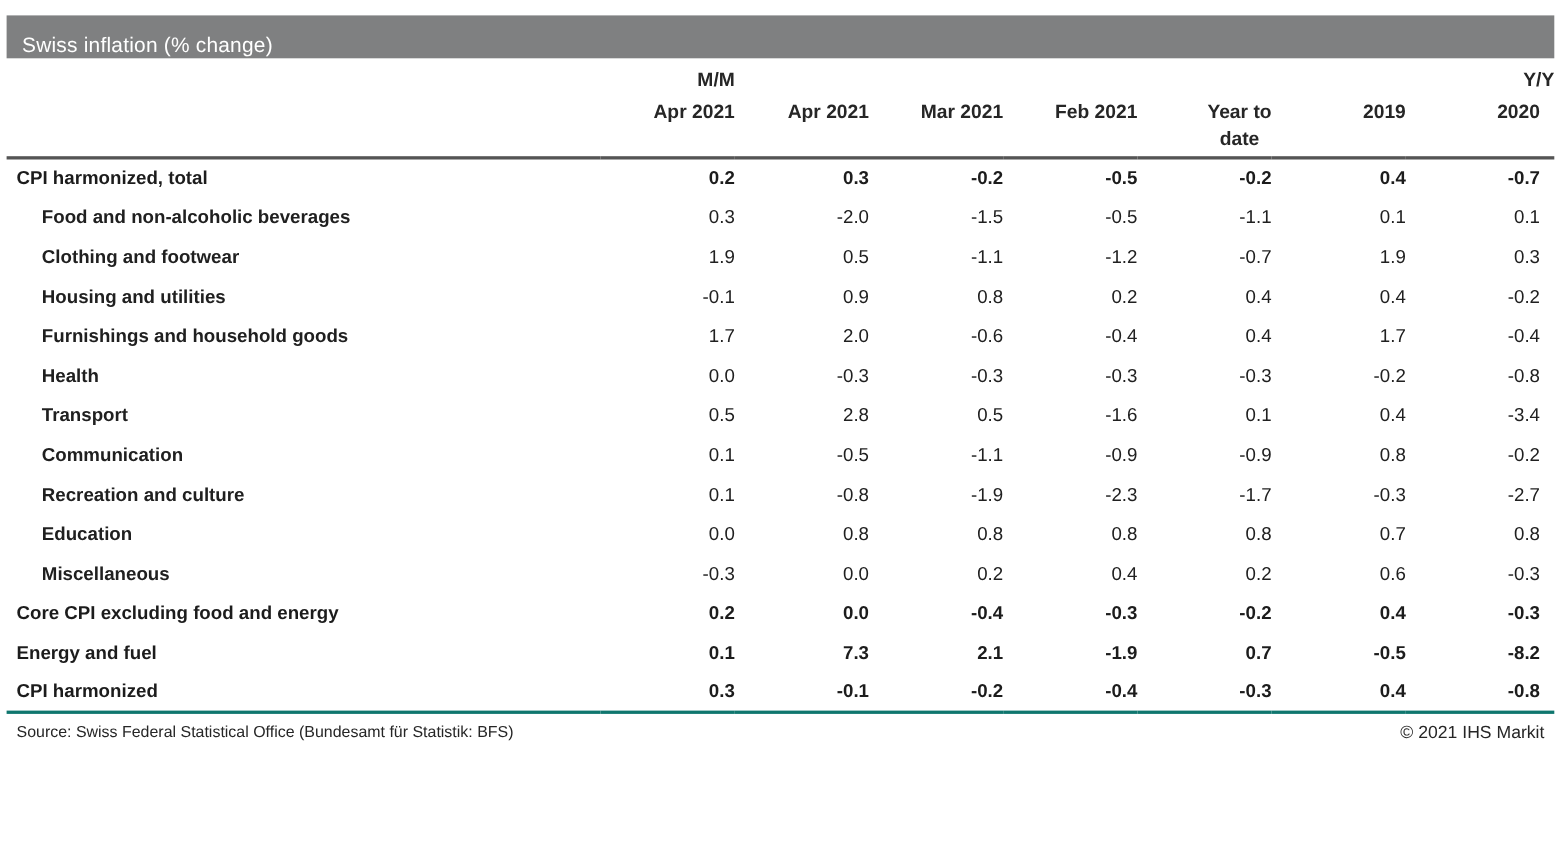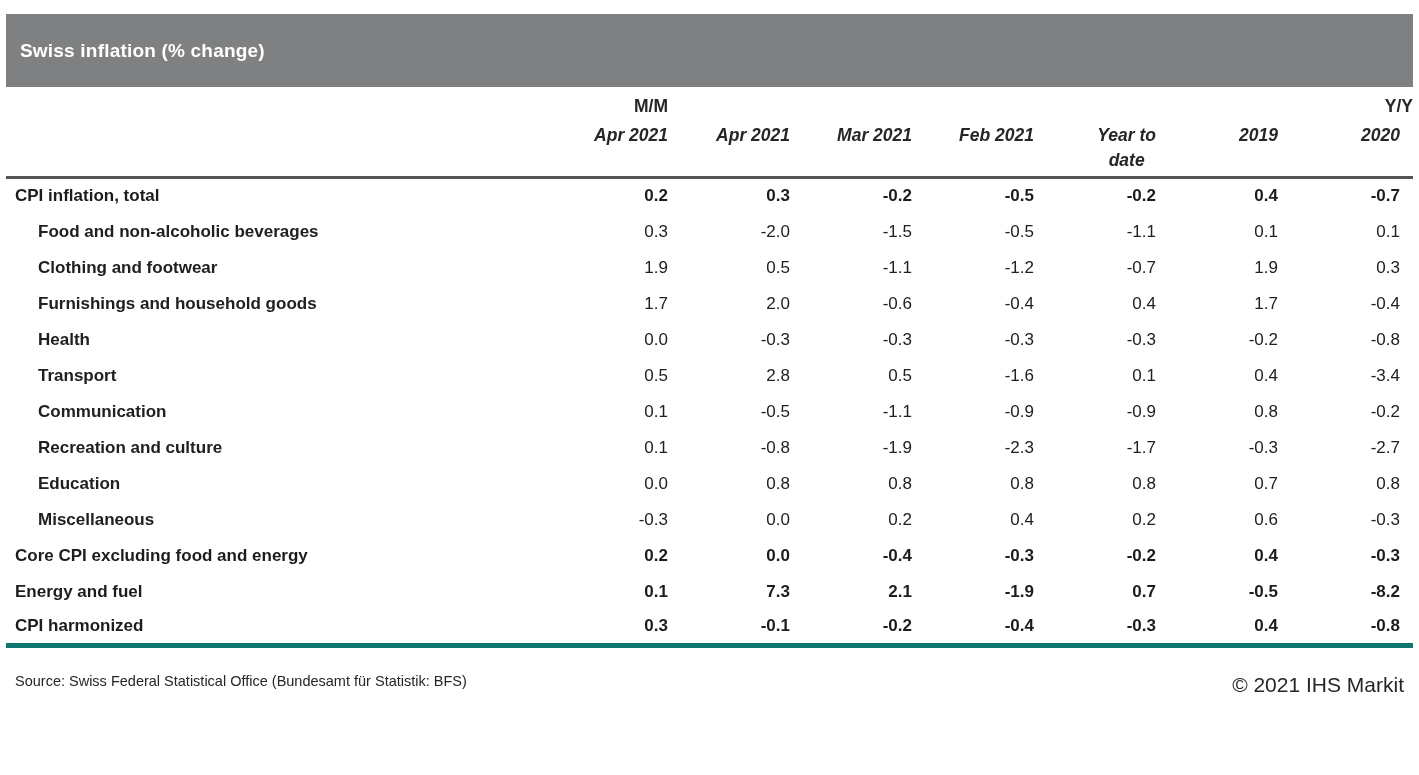--- a/index.html
+++ b/index.html
@@ -9,29 +9,29 @@
   }
   body {
     width: 1419px;
     height: 775px;
     font-family: "Liberation Sans", sans-serif;
     color: #202020;
     overflow: hidden;
   }
   .title-bar {
     margin: 14px 6px 0 6px;
-    height: 73px;
+    height: 39px;
     background: #7f8081;
     color: #ffffff;
     display: flex;
-    align-items: center;
+    align-items: flex-end;
     padding-left: 14px;
     box-sizing: border-box;
     font-size: 19px;
-    font-weight: bold;
+    font-weight: normal;
     letter-spacing: 0.2px;
   }
   table.inflation-table {
     border-collapse: collapse;
     table-layout: fixed;
     width: 1407px;
     margin: 0 6px;
   }
   col.c-label { width: 540px; }
   col.c-num   { width: 122px; }
@@ -47,54 +47,53 @@
     height: 30px;
     vertical-align: bottom;
     text-align: right;
     padding-bottom: 1px;
   }
   tr.col-row th {
     height: 53px;
     vertical-align: top;
     text-align: right;
     padding-top: 5px;
-    font-style: italic;
   }
   tr.col-row th:last-child { padding-right: 13px; }
   tr.col-row th { border-bottom: 3px solid #555555; }
   .hdr-block { display: inline-block; text-align: center; }
   .hdr-line  { display: block; line-height: 1.45; }
 
   tbody tr { height: 36px; }
   tbody td {
     font-size: 17px;
     padding: 0;
     vertical-align: middle;
     white-space: nowrap;
   }
   td.label-cell  { text-align: left; padding-left: 9px; }
   td.label-cell.indent { padding-left: 32px; font-weight: bold; }
   td.value-cell  { text-align: right; }
   td.value-cell:last-child { padding-right: 13px; }
   tr.bold-row td { font-weight: bold; color: #1c1c1c; }
-  tbody tr:last-child td { border-bottom: 5px solid #0f766e; }
+  tbody tr:last-child td { border-bottom: 3px solid #0f766e; }
 
   .footer {
-    margin: 16px 6px;
+    margin: 0 6px;
     padding: 9px 9px 0 9px;
     display: flex;
     justify-content: space-between;
     align-items: flex-start;
   }
   .source-note {
     font-size: 14.5px;
     color: #262626;
   }
   .copyright-note {
-    font-size: 21px;
+    font-size: 16px;
     color: #262626;
   }
 </style>
 </head>
 <body>
 
 <div class="title-bar">
   <span>Swiss inflation (% change)</span>
 </div>
 
@@ -123,21 +122,21 @@
         <th><span class="hdr-block"><span class="hdr-line">Mar 2021</span></span></th>
         <th><span class="hdr-block"><span class="hdr-line">Feb 2021</span></span></th>
         <th><span class="hdr-block"><span class="hdr-line">Year to</span><span class="hdr-line">date</span></span></th>
         <th><span class="hdr-block"><span class="hdr-line">2019</span></span></th>
         <th><span class="hdr-block"><span class="hdr-line">2020</span></span></th>
       </tr>
   </thead>
   <tbody id="table-body">
 
   <tr class="bold-row">
-        <td class="label-cell">CPI inflation, total</td>
+        <td class="label-cell">CPI harmonized, total</td>
         <td class="value-cell">0.2</td>
         <td class="value-cell">0.3</td>
         <td class="value-cell">-0.2</td>
         <td class="value-cell">-0.5</td>
         <td class="value-cell">-0.2</td>
         <td class="value-cell">0.4</td>
         <td class="value-cell">-0.7</td>
       </tr>
       <tr>
         <td class="label-cell indent">Food and non-alcoholic beverages</td>
@@ -153,20 +152,30 @@
         <td class="label-cell indent">Clothing and footwear</td>
         <td class="value-cell">1.9</td>
         <td class="value-cell">0.5</td>
         <td class="value-cell">-1.1</td>
         <td class="value-cell">-1.2</td>
         <td class="value-cell">-0.7</td>
         <td class="value-cell">1.9</td>
         <td class="value-cell">0.3</td>
       </tr>
       <tr>
+        <td class="label-cell indent">Housing and utilities</td>
+        <td class="value-cell">-0.1</td>
+        <td class="value-cell">0.9</td>
+        <td class="value-cell">0.8</td>
+        <td class="value-cell">0.2</td>
+        <td class="value-cell">0.4</td>
+        <td class="value-cell">0.4</td>
+        <td class="value-cell">-0.2</td>
+      </tr>
+      <tr>
         <td class="label-cell indent">Furnishings and household goods</td>
         <td class="value-cell">1.7</td>
         <td class="value-cell">2.0</td>
         <td class="value-cell">-0.6</td>
         <td class="value-cell">-0.4</td>
         <td class="value-cell">0.4</td>
         <td class="value-cell">1.7</td>
         <td class="value-cell">-0.4</td>
       </tr>
       <tr>

